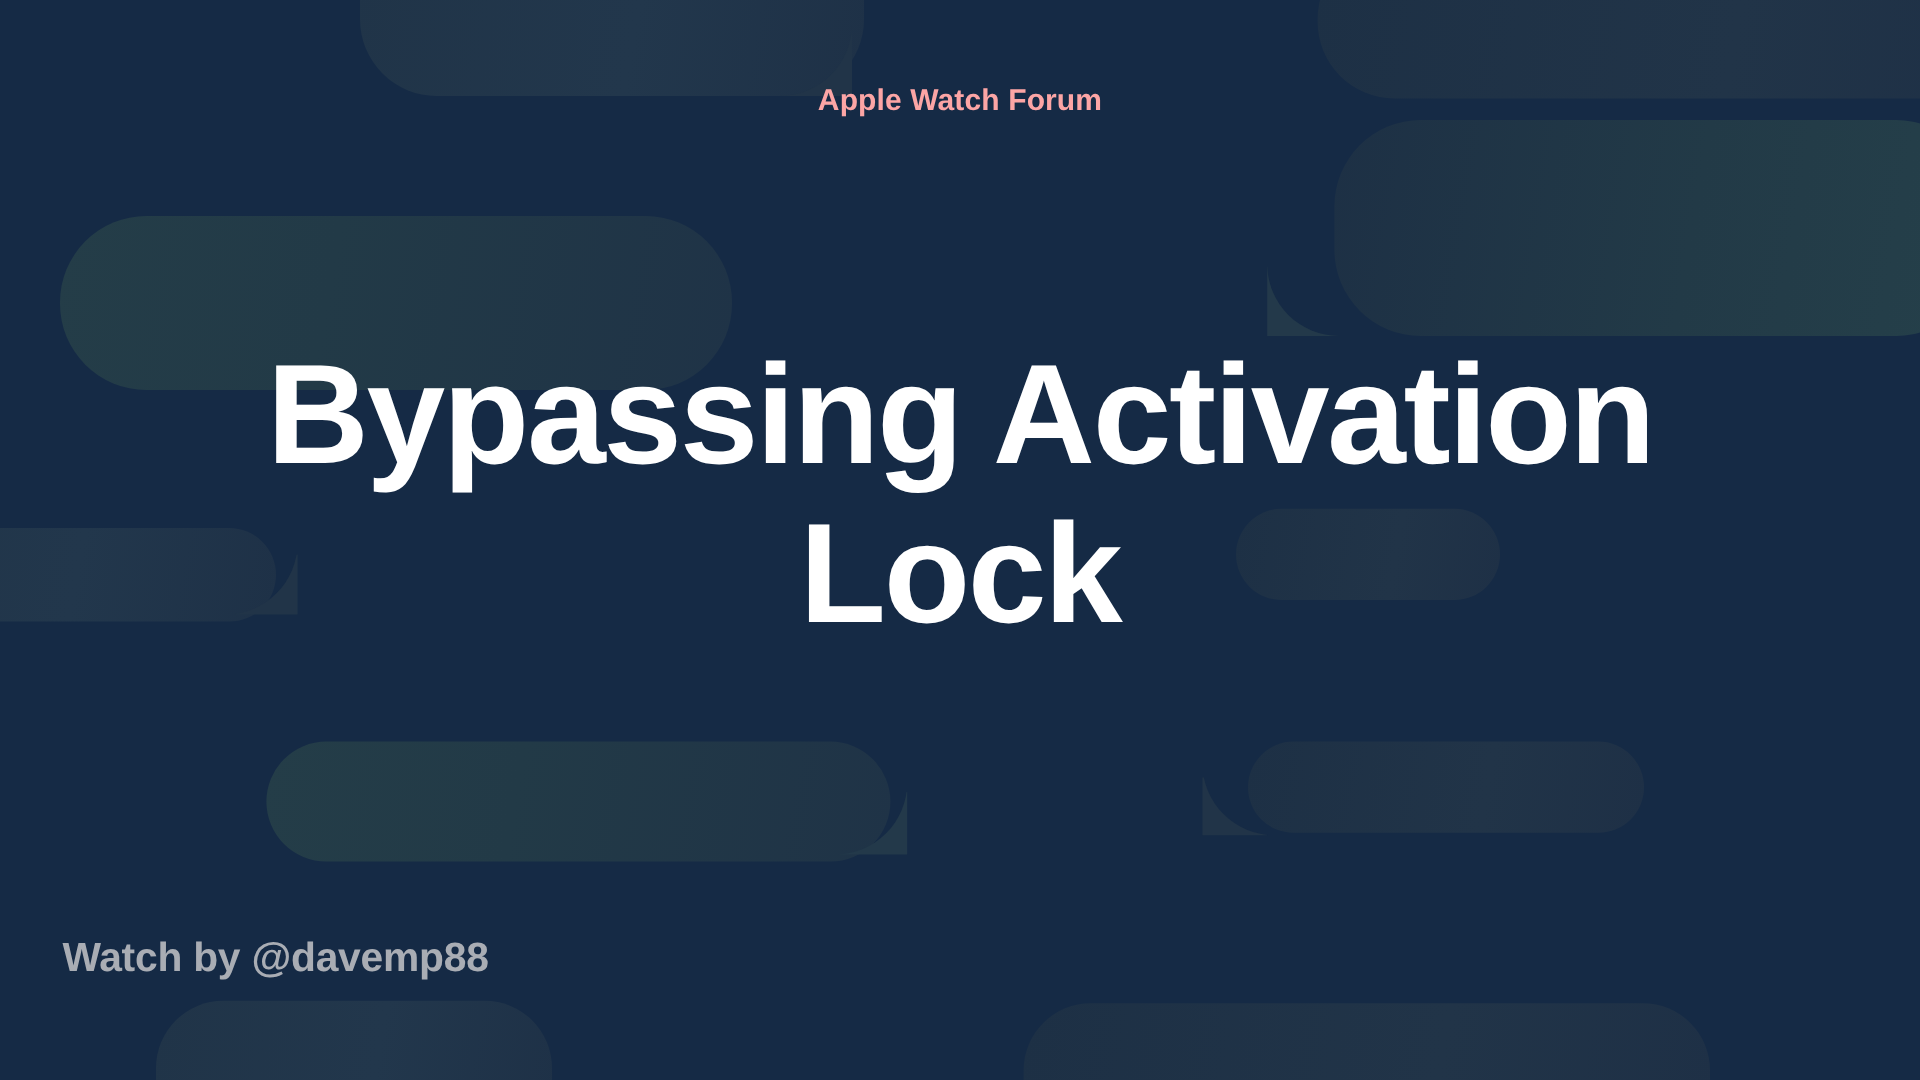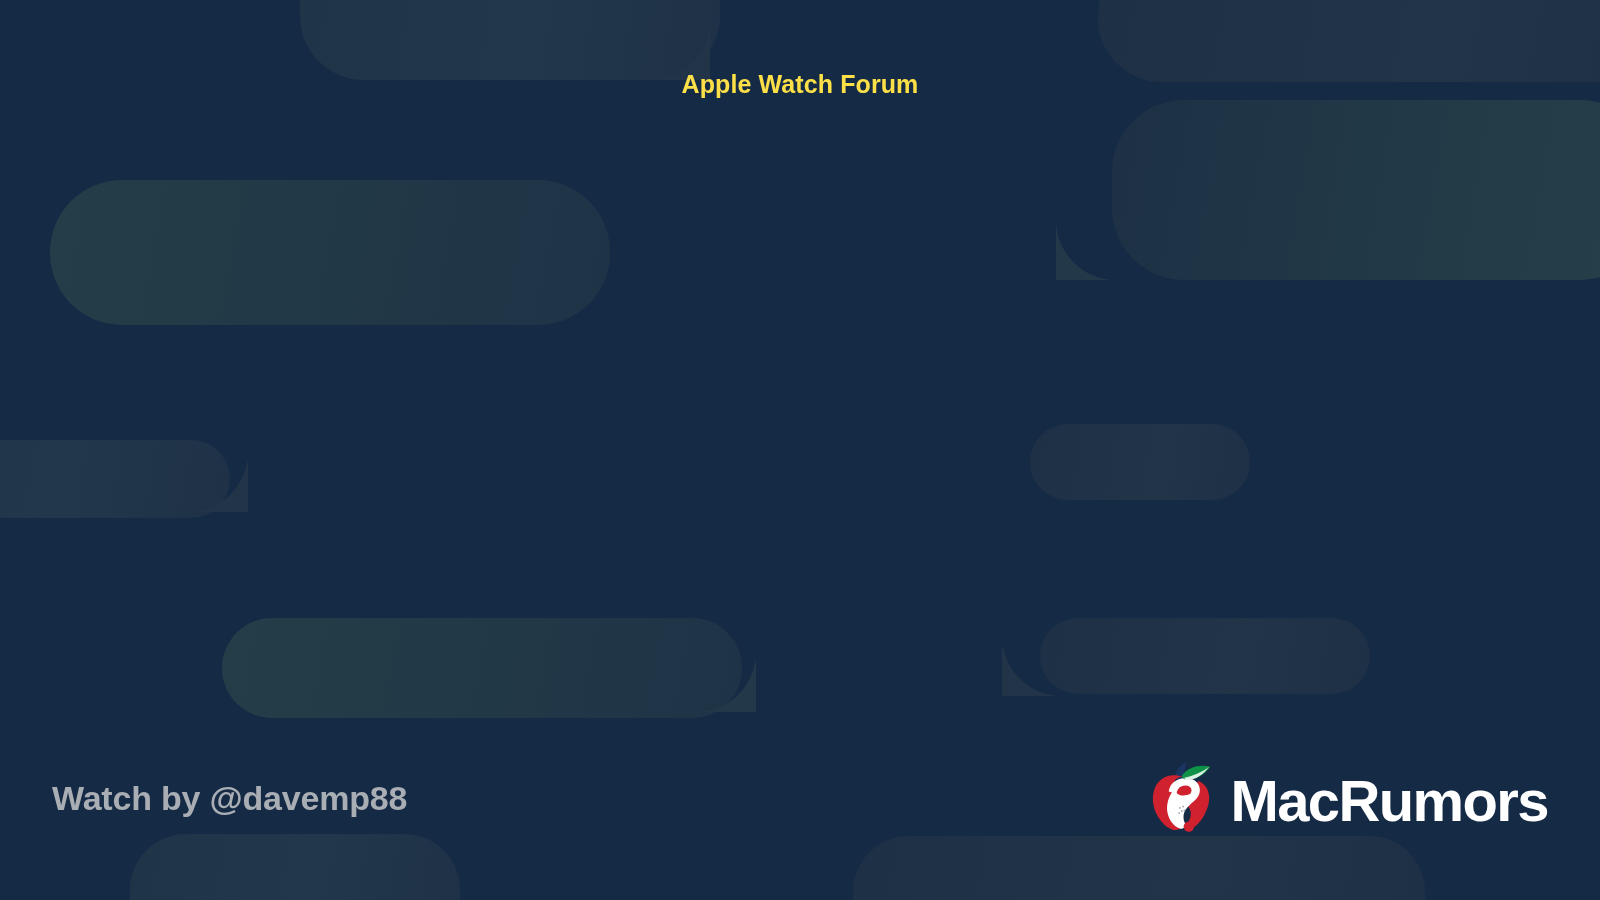--- a/index.html
+++ b/index.html
@@ -74,21 +74,21 @@
     height: 100%;
     display: flex;
     flex-direction: column;
     align-items: center;
   }
 
   .forum-label {
     margin-top: 70px;
     font-size: 25px;
     font-weight: bold;
-    color: #fde047;
+    color: #fca5a5;
     letter-spacing: 0.1px;
     text-align: center;
     user-select: none;
   }
 
   .title-wrap {
     position: absolute;
     top: 280px;
     left: 0;
     right: 0;
@@ -175,80 +175,23 @@
     <div class="tail left" style="left:1002px; top:648px; width:54px; height:48px;"></div>
 
     <div class="bubble tint-blue" style="left:130px; top:834px; width:330px; height:120px; border-radius:56px;"></div>
     <div class="bubble tint-dim" style="left:853px; top:836px; width:572px; height:120px; border-radius:56px;"></div>
   </div>
 
   <div class="content">
 
     <div class="forum-label">Apple Watch Forum</div>
 
+    <div class="title-wrap">
+      <h1 class="post-title">Bypassing Activation Lock</h1>
+    </div>
 
     <div class="footer">
 
       <div class="posted-by">Watch by @davemp88</div>
 
-      <div class="brand">
-
-        <svg class="brand-mark" viewBox="0 0 120 120">
-
-          <path d="M47 30 C 49 14, 58 8, 66 5 C 62 14, 62 24, 61 33 Z" fill="#1b3560"></path>
-
-          <path d="M60 28
-                   C 42 20, 20 28, 15 50
-                   C 9 74, 24 100, 42 108
-                   C 52 112, 58 106, 62 104
-                   C 57 96, 56 86, 60 78
-                   C 64 70, 74 66, 78 58
-                   C 82 50, 78 40, 68 38
-                   C 62 37, 58 40, 56 44
-                   L 44 40
-                   C 47 31, 53 27, 60 28 Z" fill="#d0212f"></path>
-          <path d="M84 34 C 98 40, 104 56, 98 74 C 93 90, 82 104, 72 108
-                   C 66 110, 62 107, 62 104
-                   C 68 99, 72 92, 72 84
-                   C 72 74, 64 69, 58 64
-                   C 64 58, 74 52, 78 44
-                   C 80 39, 82 35, 84 34 Z" fill="#d0212f"></path>
-
-          <path d="M58 30
-                   C 72 27, 86 34, 86 48
-                   C 86 62, 70 68, 64 78
-                   C 59 86, 60 96, 66 103
-                   C 60 107, 52 104, 49 97
-                   C 44 86, 50 74, 58 66
-                   C 65 59, 74 54, 73 47
-                   C 72 41, 64 39, 58 42
-                   C 53 44, 50 49, 50 54
-                   L 38 50
-                   C 40 38, 48 32, 58 30 Z" fill="#ffffff"></path>
-
-          <path d="M46 48 C 38 56, 34 70, 36 82 C 38 94, 46 104, 55 107
-                   C 60 108, 63 106, 62 102
-                   C 56 94, 55 82, 60 72
-                   C 63 65, 69 60, 71 54
-                   C 66 56, 58 58, 52 54 Z" fill="#ffffff"></path>
-
-          <circle cx="69" cy="104" r="8" fill="#d0212f"></circle>
-
-          <path d="M58 26
-                   C 68 12, 86 8, 102 12
-                   C 94 24, 80 32, 66 32
-                   C 62 32, 59 29, 58 26 Z" fill="#0f9148"></path>
-          <path d="M62 29 C 76 26, 90 20, 100 12 C 92 24, 78 33, 64 33 Z" fill="#ffffff" opacity="0.85"></path>
-
-          <g fill="#9aa3ad">
-            <rect x="54" y="74" width="2.4" height="2.4"></rect>
-            <rect x="59" y="72" width="2.4" height="2.4"></rect>
-            <rect x="57" y="79" width="2.4" height="2.4"></rect>
-            <rect x="53" y="82" width="2.4" height="2.4"></rect>
-            <rect x="61" y="78" width="2.4" height="2.4"></rect>
-          </g>
-        </svg>
-
-        <div class="brand-name">MacRumors</div>
-      </div>
     </div>
   </div>
 </div>
 
 </body></html>

